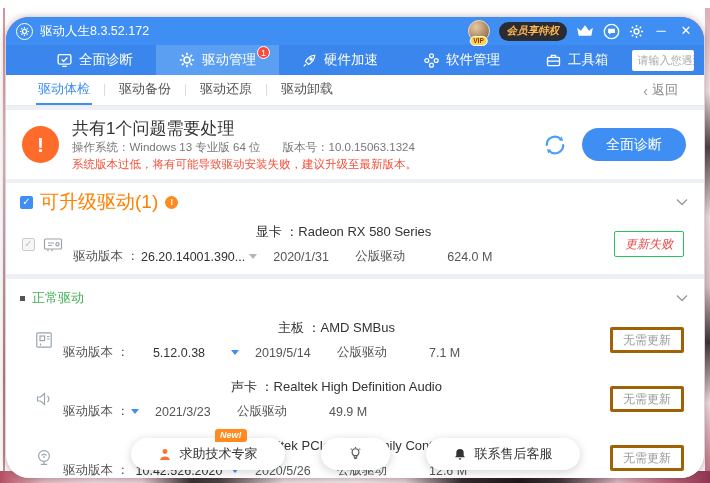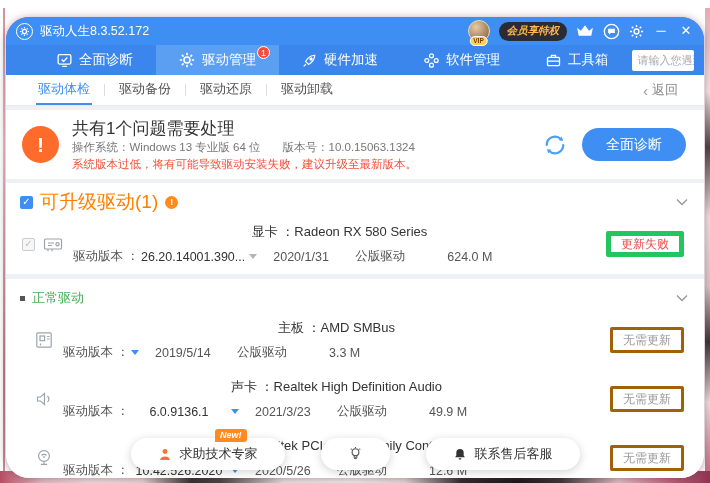--- a/index.html
+++ b/index.html
@@ -100,21 +100,21 @@
   .v-label { color:#555; }
   .v-val { min-width:100px; text-align:center; color:#333; padding:0 2px; }
   .drop-arrow { width:0; height:0; border-left:4.5px solid transparent; border-right:4.5px solid transparent;
     border-top:5.5px solid #3f8ef3; margin:0 16px 0 2px; cursor:pointer; }
   .drop-arrow.gray { border-top-color:#b5b5b5; }
   .col-date { width:82px; }
   .col-src { width:92px; }
   .col-size { width:110px; }
   .action-btn { min-width:64px; height:26px; padding:0 10px; background:#fff; border-radius:2px;
     font-size:12px; cursor:pointer; margin-right:4px; flex:none; font-family:"Liberation Sans",sans-serif; }
-  .action-btn.danger { border:5px solid #22c55e; color:#e84c4c; }
+  .action-btn.danger { border:1px solid #22c55e; color:#e84c4c;font-style:italic; }
   .action-btn.muted { border:3px solid #a16207; color:#999; }
 
   
   .footer-pills { position:absolute; left:0; right:0; bottom:8px; display:flex;
     justify-content:center; gap:36px; z-index:6; }
   .pill { position:relative; background:#fff; border-radius:17px; height:32px; display:flex;
     align-items:center; gap:8px; padding:0 27px; box-shadow:0 2px 10px rgba(0,0,0,.18);
     font-size:13px; color:#333; cursor:pointer; white-space:nowrap; }
   .new-badge { position:absolute; top:-9px; right:38px; background:#ff8a1e; color:#fff;
     font-size:9px; font-weight:bold; font-style:italic; padding:1px 5px 2px; border-radius:3px 3px 3px 0; }
@@ -324,43 +324,43 @@
                 <rect x="1.8" y="1.8" width="14.4" height="14.4" rx="1"></rect>
                 <rect x="5" y="5" width="4.6" height="4.6"></rect>
                 <path d="M12 5.5h2.5M12 8h2.5M5.5 12.5v2"></path>
               </g>
             </svg>
         </span>
         <div class="drv-main">
           <div class="drv-line1">主板 ：AMD SMBus</div>
           <div class="drv-line2">
             <span class="v-label">驱动版本 ：</span>
+            <span class="v-val">5.12.0.38</span>
             <span class="drop-arrow"></span>
             <span class="col-date">2019/5/14</span>
             <span class="col-src">公版驱动</span>
-            <span class="col-size">3.3 M</span>
+            <span class="col-size">7.1 M</span>
           </div>
         </div>
         <button class="action-btn muted">无需更新</button>
       </div>
 
       <div class="drv-row no-check">
         <span class="drv-icon">
           <svg width="18" height="18" viewBox="0 0 18 18">
               <g stroke="#9aa4ad" stroke-width="1.2" fill="none">
                 <path d="M2.5 7v4h3l4 3.4V3.6L5.5 7h-3z"></path>
                 <path d="M12.5 6a4.4 4.4 0 0 1 0 6"></path>
               </g>
             </svg>
         </span>
         <div class="drv-main">
           <div class="drv-line1">声卡 ：Realtek High Definition Audio</div>
           <div class="drv-line2">
             <span class="v-label">驱动版本 ：</span>
-            <span class="v-val">6.0.9136.1</span>
             <span class="drop-arrow"></span>
             <span class="col-date">2021/3/23</span>
             <span class="col-src">公版驱动</span>
             <span class="col-size">49.9 M</span>
           </div>
         </div>
         <button class="action-btn muted">无需更新</button>
       </div>
 
       <div class="drv-row no-check">

